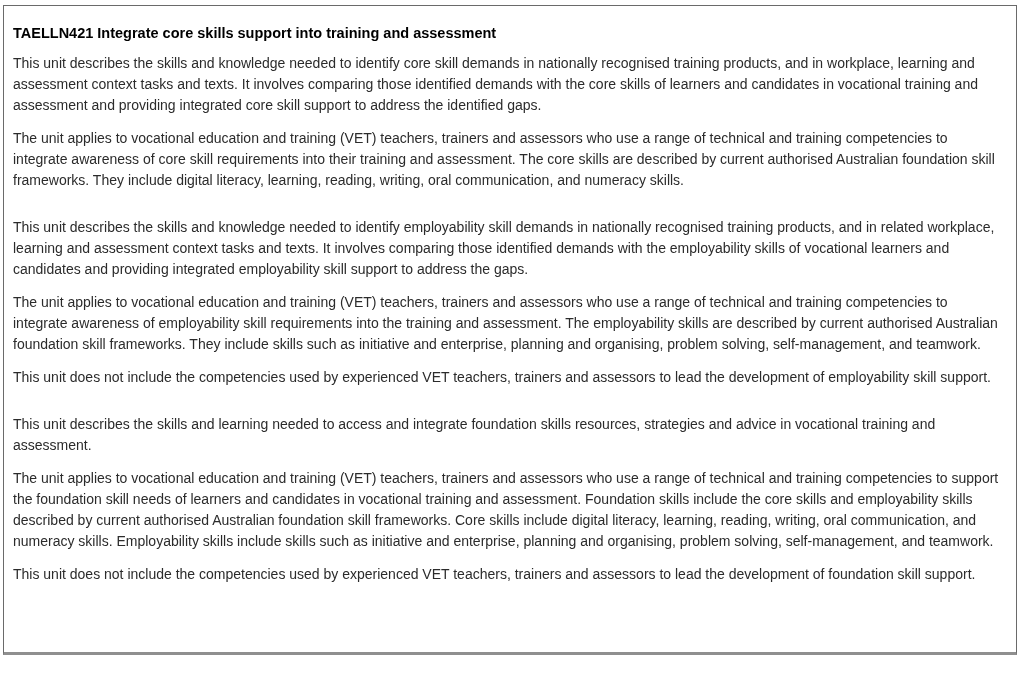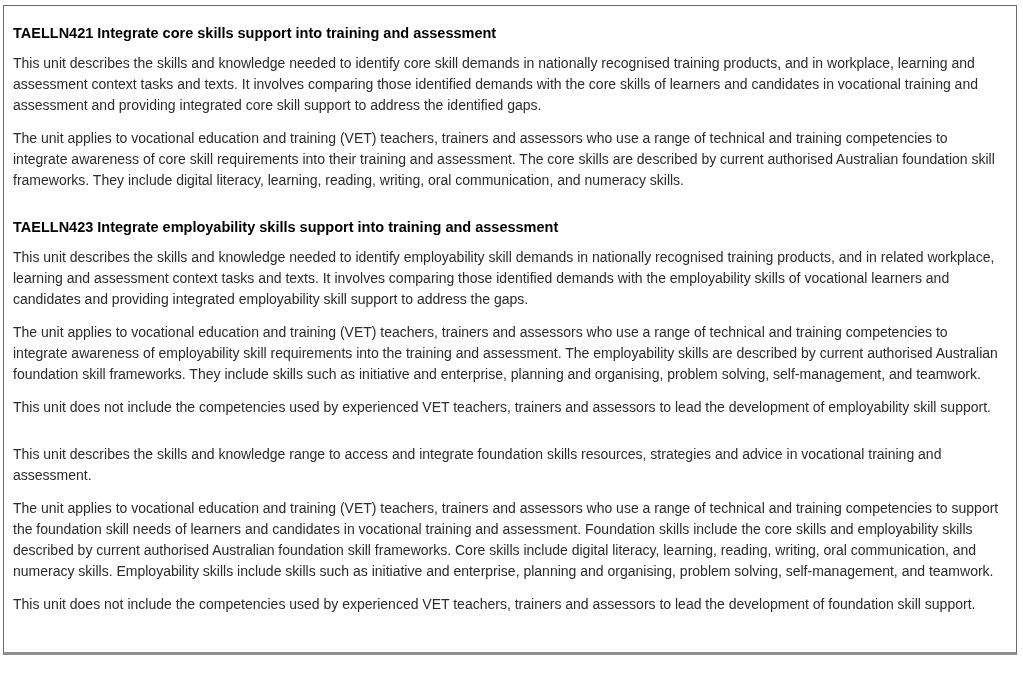--- a/index.html
+++ b/index.html
@@ -55,26 +55,25 @@
 <div class="page">
   <div class="content-box">
 
     <section class="unit-section">
       <h2 class="unit-heading">TAELLN421 Integrate core skills support into training and assessment</h2>
       <p class="unit-paragraph">This unit describes the skills and knowledge needed to identify core skill demands in nationally recognised training products, and in workplace, learning and assessment context tasks and texts. It involves comparing those identified demands with the core skills of learners and candidates in vocational training and assessment and providing integrated core skill support to address the identified gaps.</p>
       <p class="unit-paragraph">The unit applies to vocational education and training (VET) teachers, trainers and assessors who use a range of technical and training competencies to integrate awareness of core skill requirements into their training and assessment. The core skills are described by current authorised Australian foundation skill frameworks. They include digital literacy, learning, reading, writing, oral communication, and numeracy skills.</p>
     </section>
 
     <section class="unit-section">
-      <h2 class="unit-heading">TAELLN423 Integrate employability skills support into training and assessment</h2>
       <p class="unit-paragraph">This unit describes the skills and knowledge needed to identify employability skill demands in nationally recognised training products, and in related workplace, learning and assessment context tasks and texts. It involves comparing those identified demands with the employability skills of vocational learners and candidates and providing integrated employability skill support to address the gaps.</p>
       <p class="unit-paragraph">The unit applies to vocational education and training (VET) teachers, trainers and assessors who use a range of technical and training competencies to integrate awareness of employability skill requirements into the training and assessment. The employability skills are described by current authorised Australian foundation skill frameworks. They include skills such as initiative and enterprise, planning and organising, problem solving, self-management, and teamwork.</p>
       <p class="unit-paragraph">This unit does not include the competencies used by experienced VET teachers, trainers and assessors to lead the development of employability skill support.</p>
     </section>
 
     <section class="unit-section">
-      <p class="unit-paragraph">This unit describes the skills and knowledge range to access and integrate foundation skills resources, strategies and advice in vocational training and assessment.</p>
+      <p class="unit-paragraph">This unit describes the skills and learning needed to access and integrate foundation skills resources, strategies and advice in vocational training and assessment.</p>
       <p class="unit-paragraph">The unit applies to vocational education and training (VET) teachers, trainers and assessors who use a range of technical and training competencies to support the foundation skill needs of learners and candidates in vocational training and assessment. Foundation skills include the core skills and employability skills described by current authorised Australian foundation skill frameworks. Core skills include digital literacy, learning, reading, writing, oral communication, and numeracy skills. Employability skills include skills such as initiative and enterprise, planning and organising, problem solving, self-management, and teamwork.</p>
       <p class="unit-paragraph">This unit does not include the competencies used by experienced VET teachers, trainers and assessors to lead the development of foundation skill support.</p>
     </section>
 
   </div>
 </div>
 
 </body></html>

